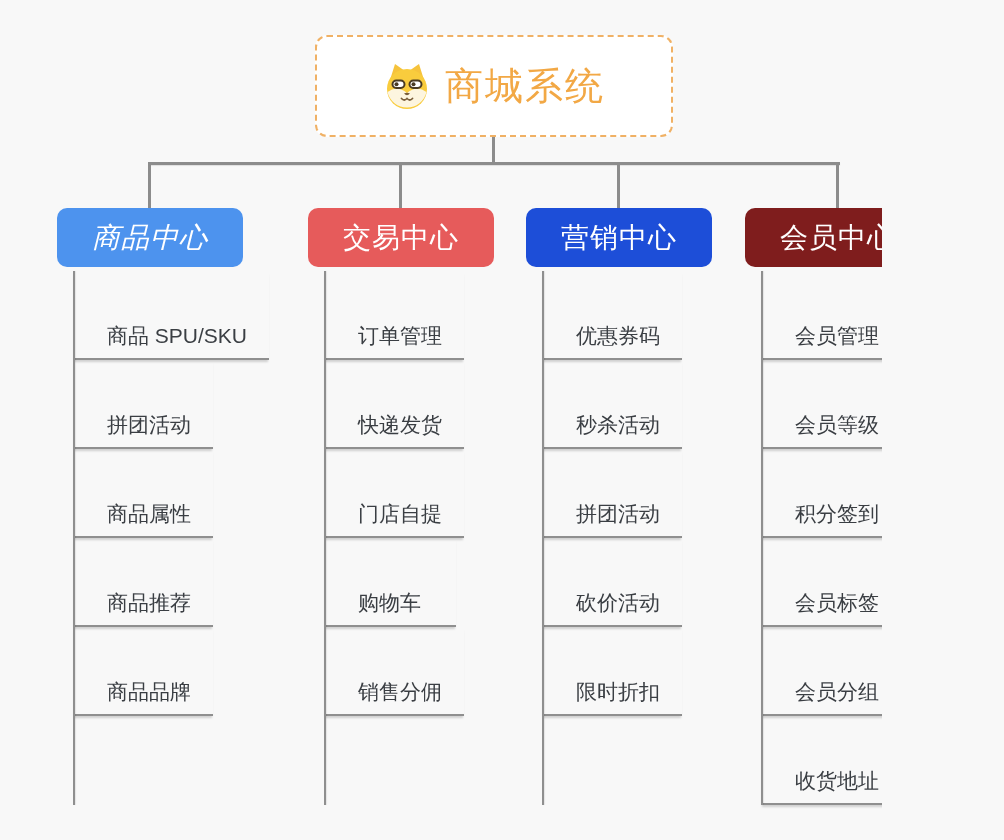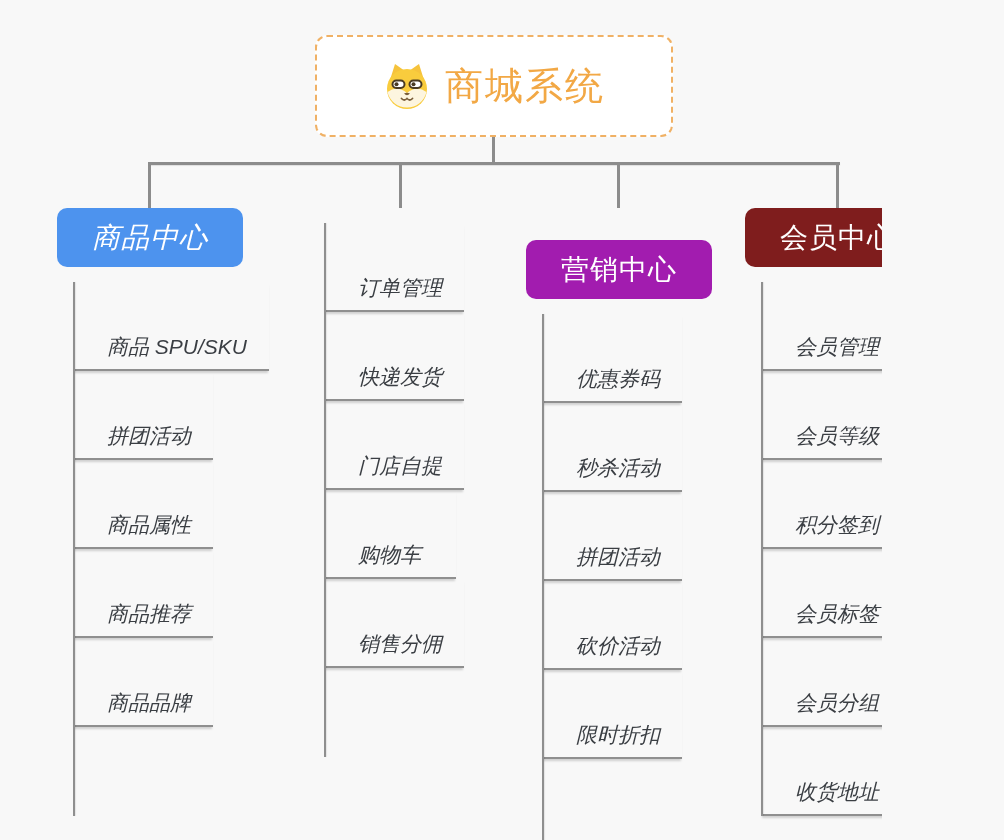--- a/index.html
+++ b/index.html
@@ -18,21 +18,21 @@
   .stem{position:absolute;left:492px;top:137px;width:3px;height:28px;background:#8c8c8c;}
   .hbar{position:absolute;left:149px;top:162px;width:691px;height:3px;background:#8c8c8c;box-shadow:0 1px 1px rgba(0,0,0,.10);}
   .drop{position:absolute;left:91px;top:-46px;width:3px;height:46px;background:#8c8c8c;}
 
   
   .branch{position:absolute;top:208px;width:186px;}
   .bhead{
     width:186px;height:59px;line-height:59px;text-align:center;border-radius:10px;
     color:#ffffff;font-size:28px;letter-spacing:1px;cursor:default;
   }
-  .list{position:relative;margin-top:15px;font-style:italic;}
+  .list{position:relative;margin-top:4px;}
   .vline{position:absolute;left:16px;top:0;width:2px;height:534px;background:#8f8f8f;box-shadow:1px 0 1px rgba(0,0,0,.08);}
   .list ul{list-style:none;margin:0 0 0 16px;padding:0;}
   .list li{
     width:max-content;min-width:132px;height:89px;box-sizing:border-box;
     display:flex;align-items:flex-end;
     padding:0 22px 8px 34px;
     border-bottom:2px solid #8f8f8f;
     box-shadow:0 3px 2px -1px rgba(0,0,0,.16);
     font-size:21px;color:#3a3e43;white-space:nowrap;
   }
@@ -73,35 +73,36 @@
         <li>拼团活动</li>
         <li>商品属性</li>
         <li>商品推荐</li>
         <li>商品品牌</li>
       </ul>
     </div>
   </div>
 
   <div class="branch" style="left:308px">
     <div class="drop"></div>
+    <div class="bhead" style="background: rgb(230, 91, 91);">交易中心</div>
     <div class="list">
       <div class="vline"></div>
       <ul>
         <li>订单管理</li>
         <li>快递发货</li>
         <li>门店自提</li>
         <li>购物车</li>
         <li>销售分佣</li>
       </ul>
     </div>
   </div>
 
   <div class="branch" style="left:526px">
     <div class="drop"></div>
-    <div class="bhead" style="background: #a21caf; margin-top: 32px;">营销中心</div>
+    <div class="bhead" style="background: #1d4ed8;">营销中心</div>
     <div class="list">
       <div class="vline"></div>
       <ul>
         <li>优惠券码</li>
         <li>秒杀活动</li>
         <li>拼团活动</li>
         <li>砍价活动</li>
         <li>限时折扣</li>
       </ul>
     </div>

